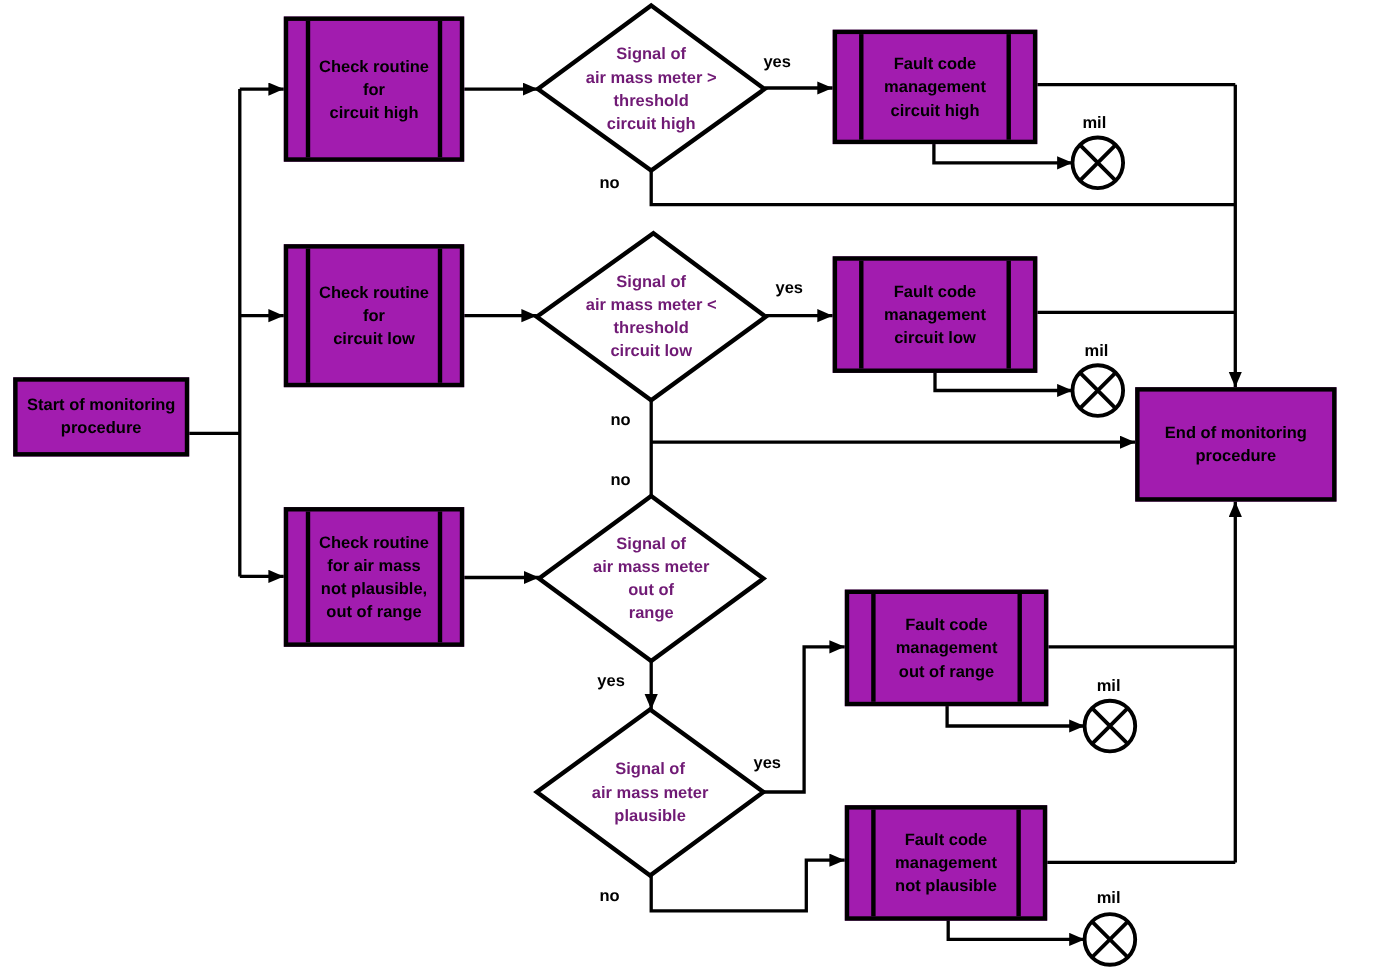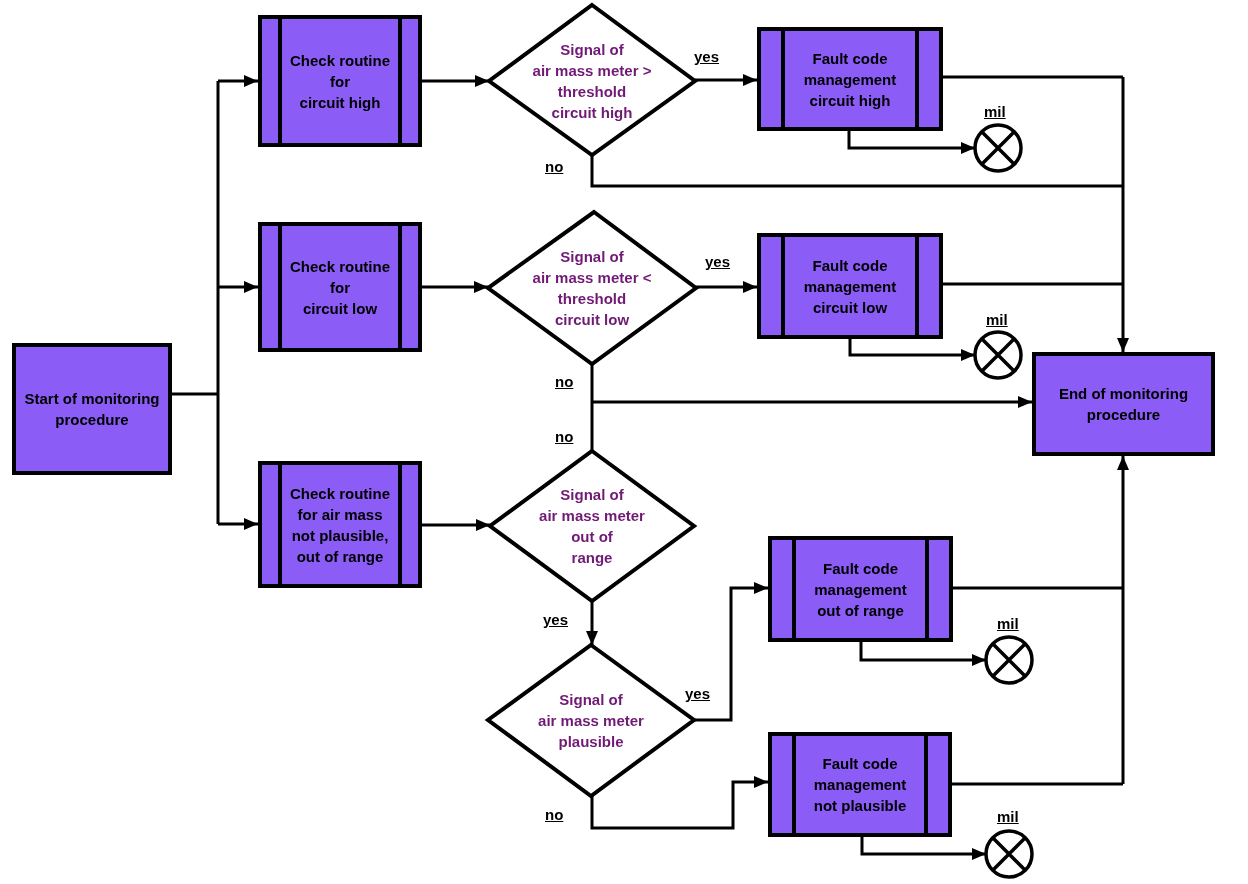--- a/index.html
+++ b/index.html
@@ -17,21 +17,21 @@
   }
   .layer {
     position: absolute;
     left: 0;
     top: 0;
   }
   .node {
     position: absolute;
     box-sizing: border-box;
     border: 4px solid #000;
-    background: #8b5cf6;
+    background: #a21caf;
     display: flex;
     align-items: center;
     justify-content: center;
   }
   .nlabel {
     font: bold 15px/21px "Liberation Sans", sans-serif;
     color: #000;
     text-align: center;
     white-space: pre-line;
   }
@@ -54,21 +54,20 @@
     text-align: center;
     font: bold 15px/21px "Liberation Sans", sans-serif;
     color: #701a75;
     white-space: pre-line;
   }
   .lbl {
     position: absolute;
     font: bold 15px/18px "Liberation Sans", sans-serif;
     color: #000;
     white-space: nowrap;
-    text-decoration: underline;
   }
 </style>
 </head>
 <body>
 
 <div class="canvas">
 
   <svg class="layer" width="1248" height="884" viewBox="0 0 1248 884">
     <defs>
       <marker id="arw" markerUnits="userSpaceOnUse" markerWidth="16" markerHeight="14" refX="14" refY="6" orient="auto">
@@ -129,21 +128,21 @@
         <circle cx="1009" cy="660" r="23"></circle>
         <path d="M993,644 L1025,676 M993,676 L1025,644"></path>
       </g>
       <g>
         <circle cx="1009" cy="854" r="23"></circle>
         <path d="M993,838 L1025,870 M993,870 L1025,838"></path>
       </g>
     </g>
   </svg>
 
-  <div class="node" style="left:12px; top:343px; width:160px; height:132px;align-items:center;">
+  <div class="node" style="left:12px; top:343px; width:160px; height:72px;align-items:center;">
     <span class="nlabel">Start of monitoring
 procedure</span>
   </div>
 
   <div class="node predef" style="left:258px; top:15px; width:164px; height:132px;">
     <span class="nlabel">Check routine
 for
 circuit high</span>
   </div>
 

